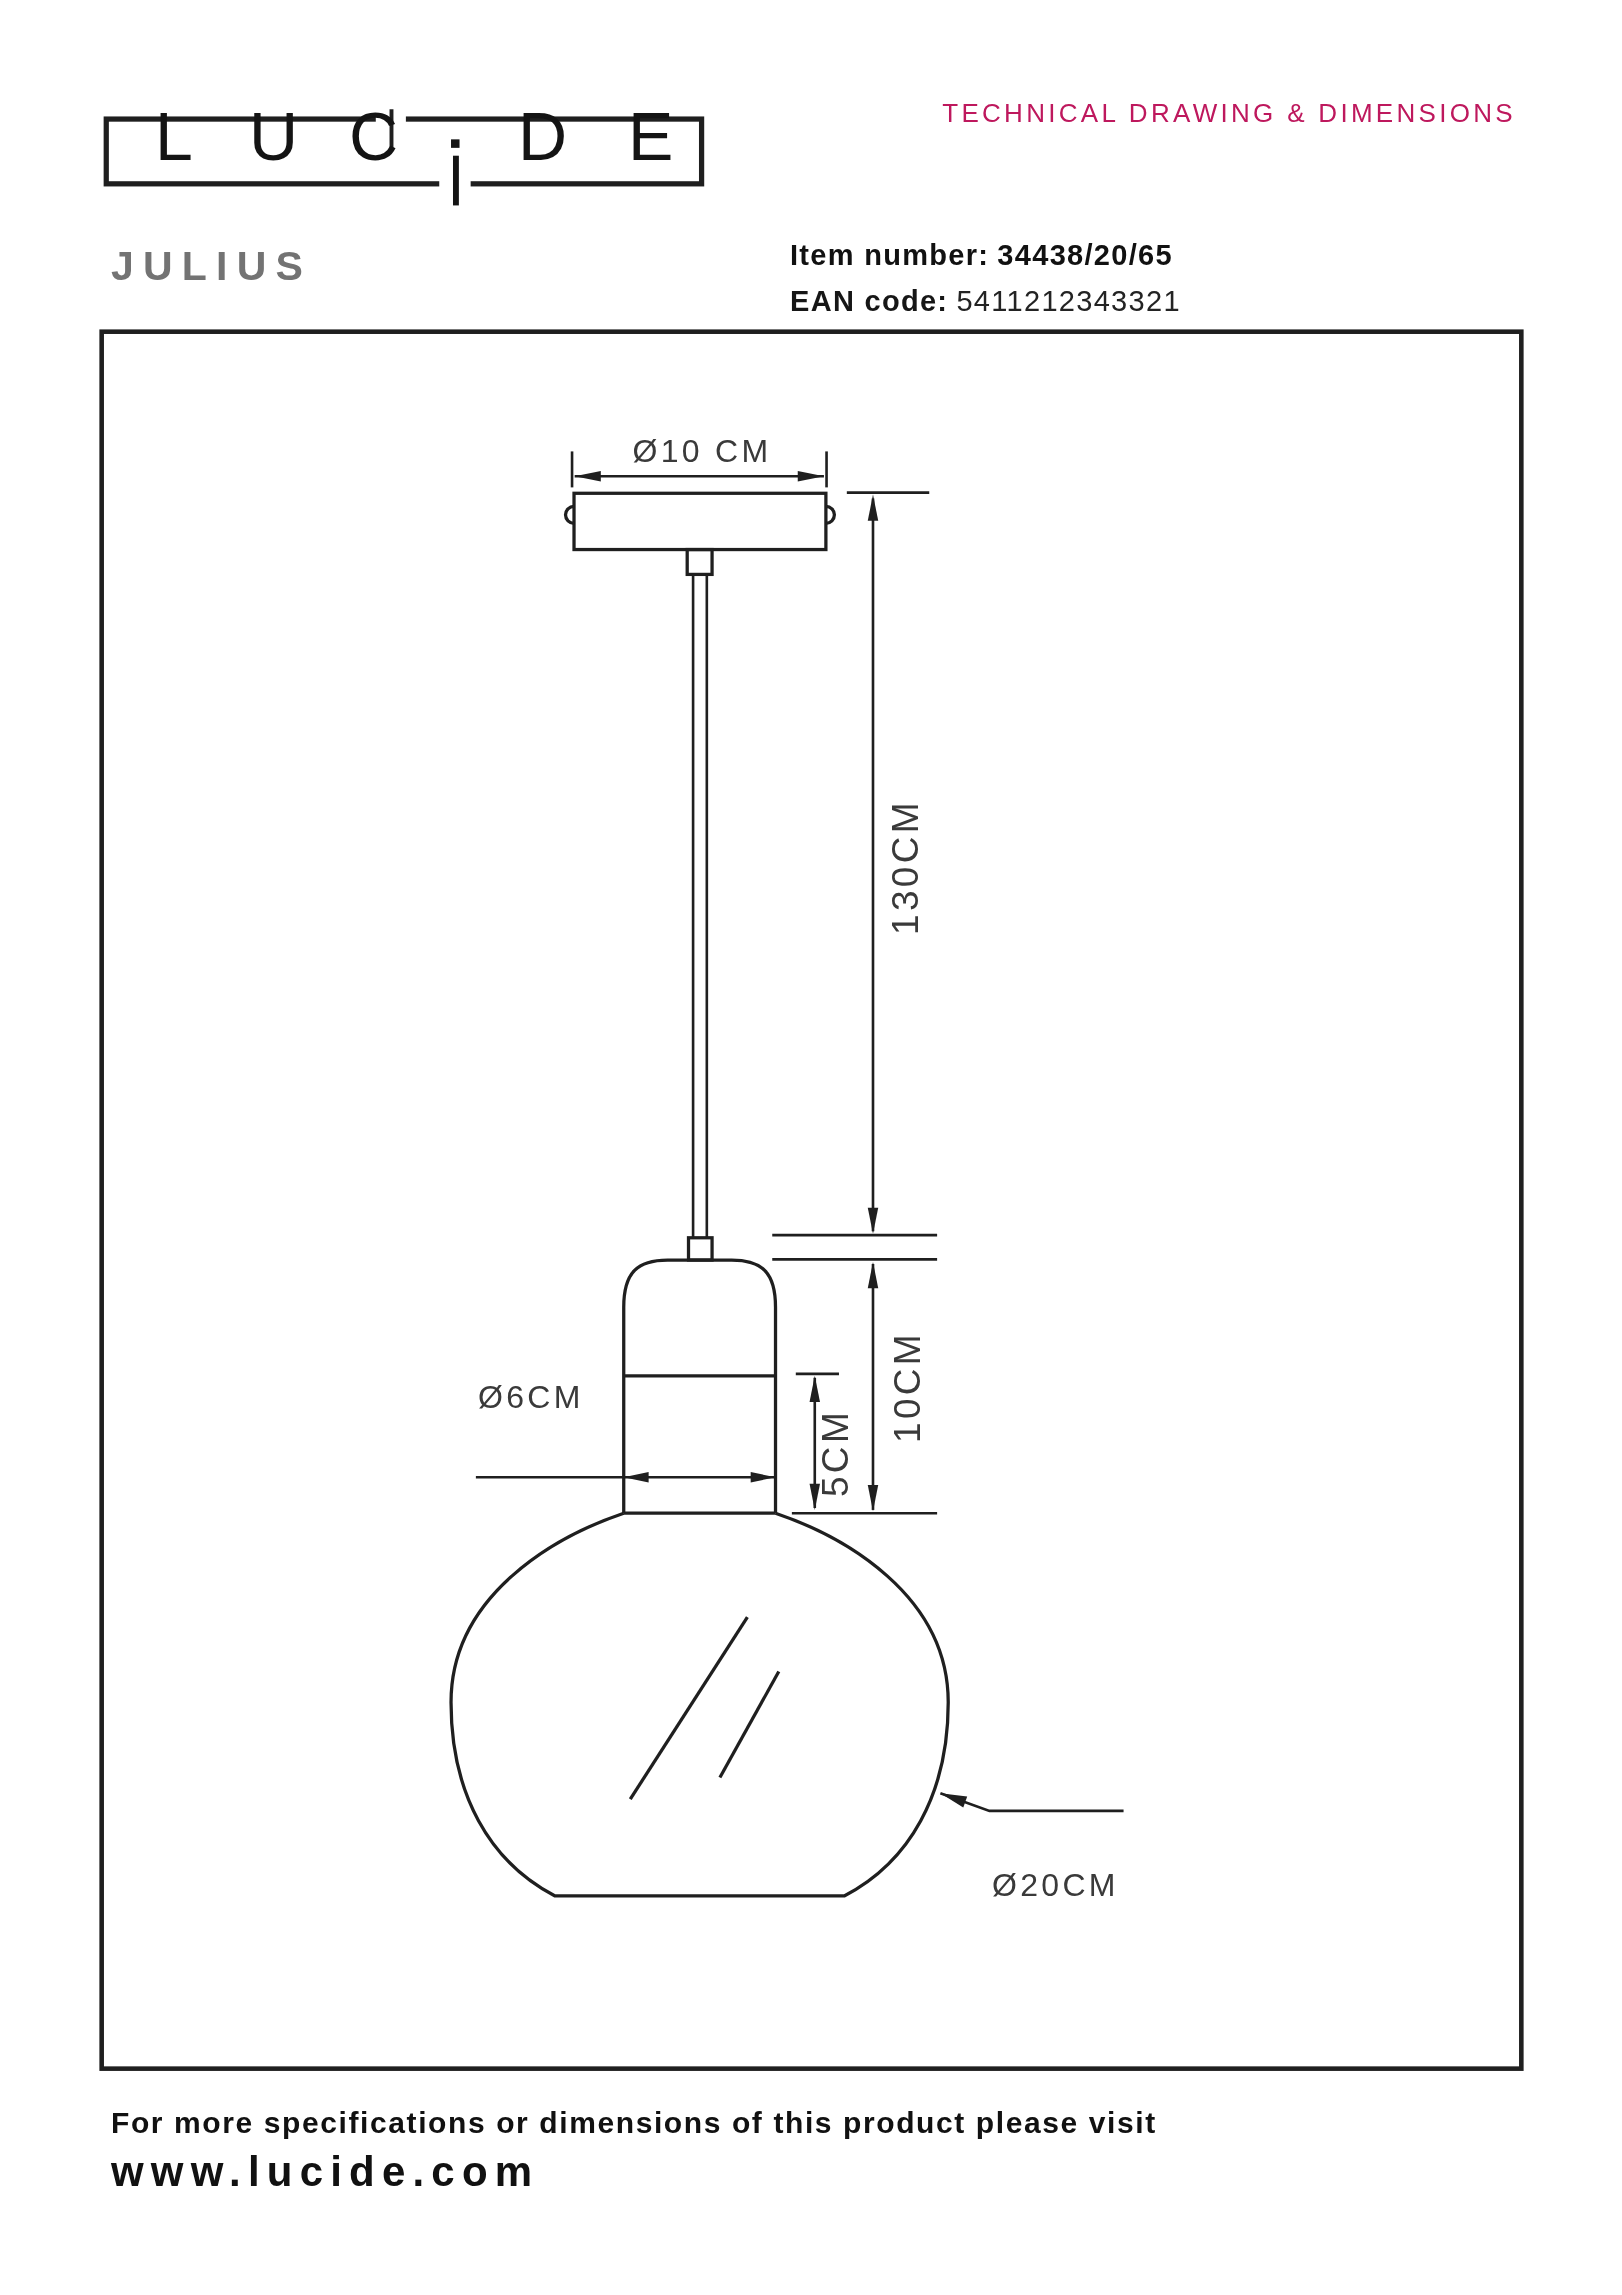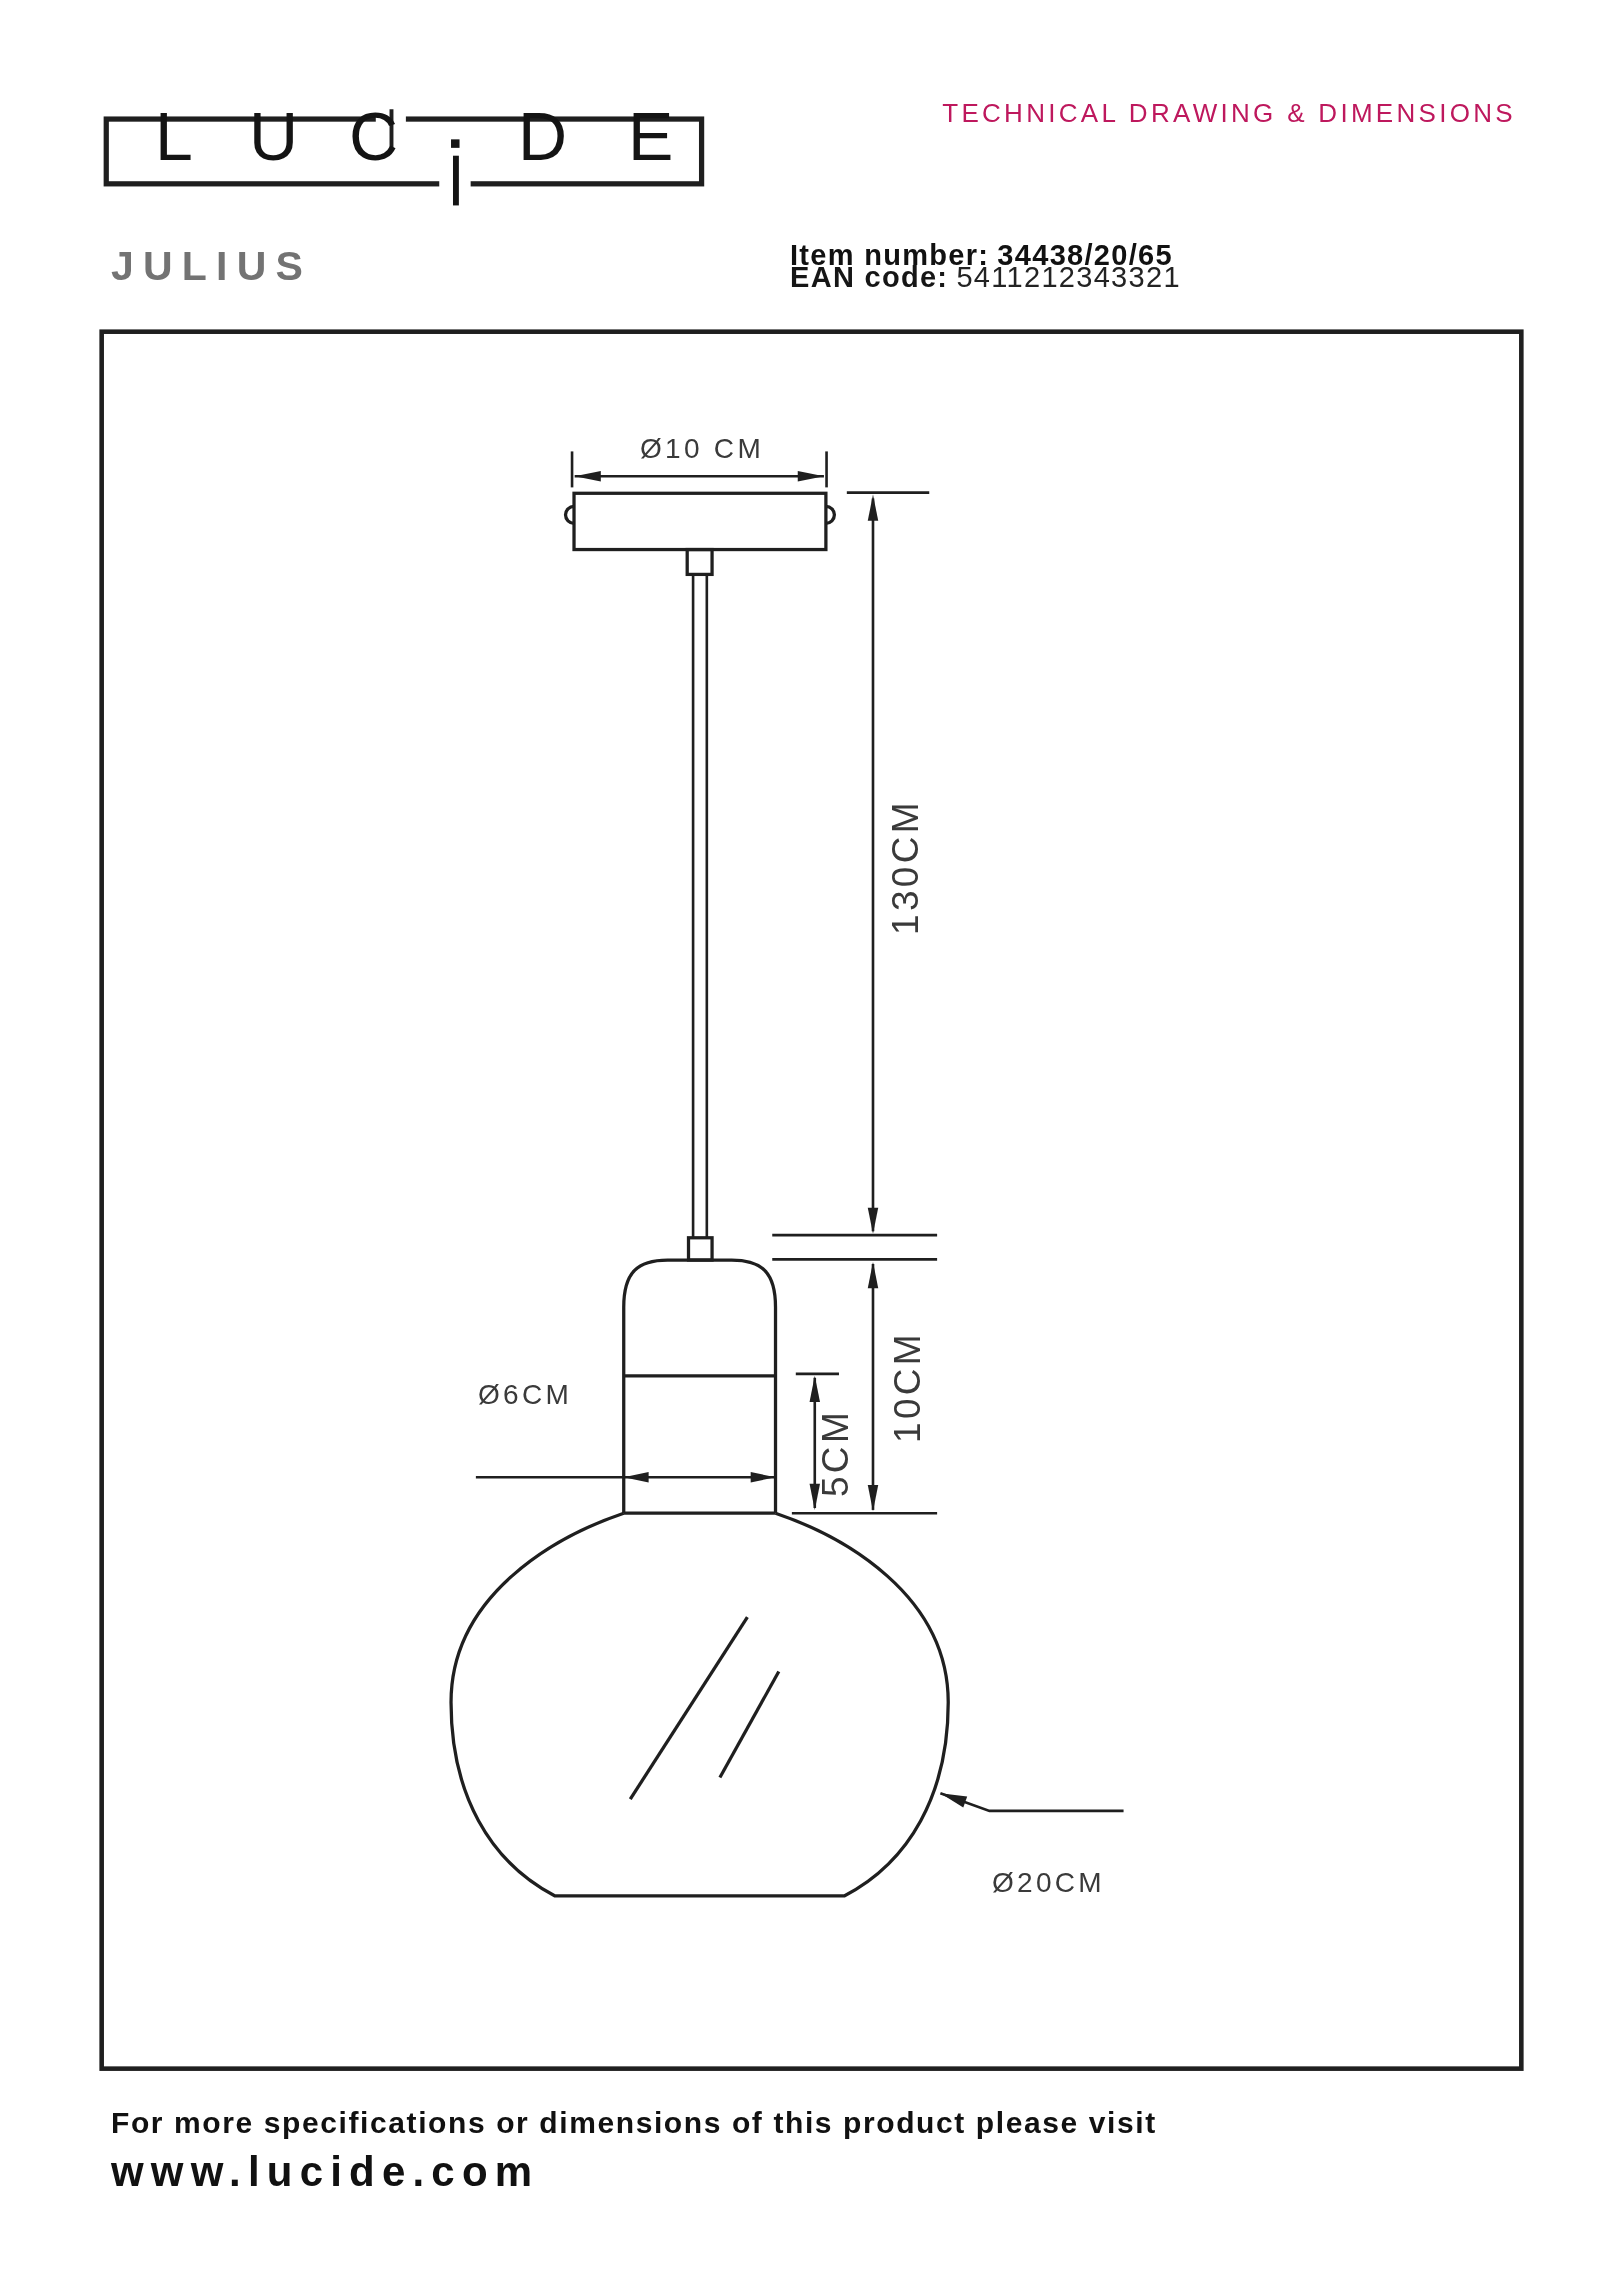--- a/index.html
+++ b/index.html
@@ -24,27 +24,27 @@
     top:102px;font-size:68px;line-height:1;font-weight:400;color:#141414;
   }
   .julius{
     left:111px;top:243px;
     font-size:41px;font-weight:700;letter-spacing:9.2px;color:#737373;
     white-space:nowrap;
   }
   .item-line{left:790px;top:239px;font-size:29px;color:#111;white-space:nowrap;text-align:right;}
   .item-line .lbl{font-weight:700;letter-spacing:1.3px;}
   .item-line .val{font-weight:700;letter-spacing:1.3px;}
-  .ean-line{left:790px;top:261px;font-size:29px;color:#161616;white-space:nowrap;}
+  .ean-line{left:790px;top:285px;font-size:29px;color:#161616;white-space:nowrap;}
   .ean-line .lbl{font-weight:700;letter-spacing:1.3px;}
   .ean-line .val{font-weight:400;letter-spacing:1.3px;color:#232323;}
 
   
   .dim{color:#3a3a3a;font-weight:400;white-space:nowrap;}
-  .dim-h{font-size:28px;letter-spacing:3.3px;}
+  .dim-h{font-size:32px;letter-spacing:3.3px;}
   .dim-v{font-size:37px;letter-spacing:3.3px;}
   .rot{transform:translate(-50%,-50%) rotate(-90deg);}
 
   .lbl-d10{left:702px;top:433px;transform:translateX(-50%);}
   .lbl-130{left:906px;top:867px;}
   .lbl-10{left:908px;top:1387px;}
   .lbl-5{left:836px;top:1453px;}
   .lbl-d6{left:478px;top:1367px;margin-top:12px;}
   .lbl-d20{left:992px;top:1867px;}
 

